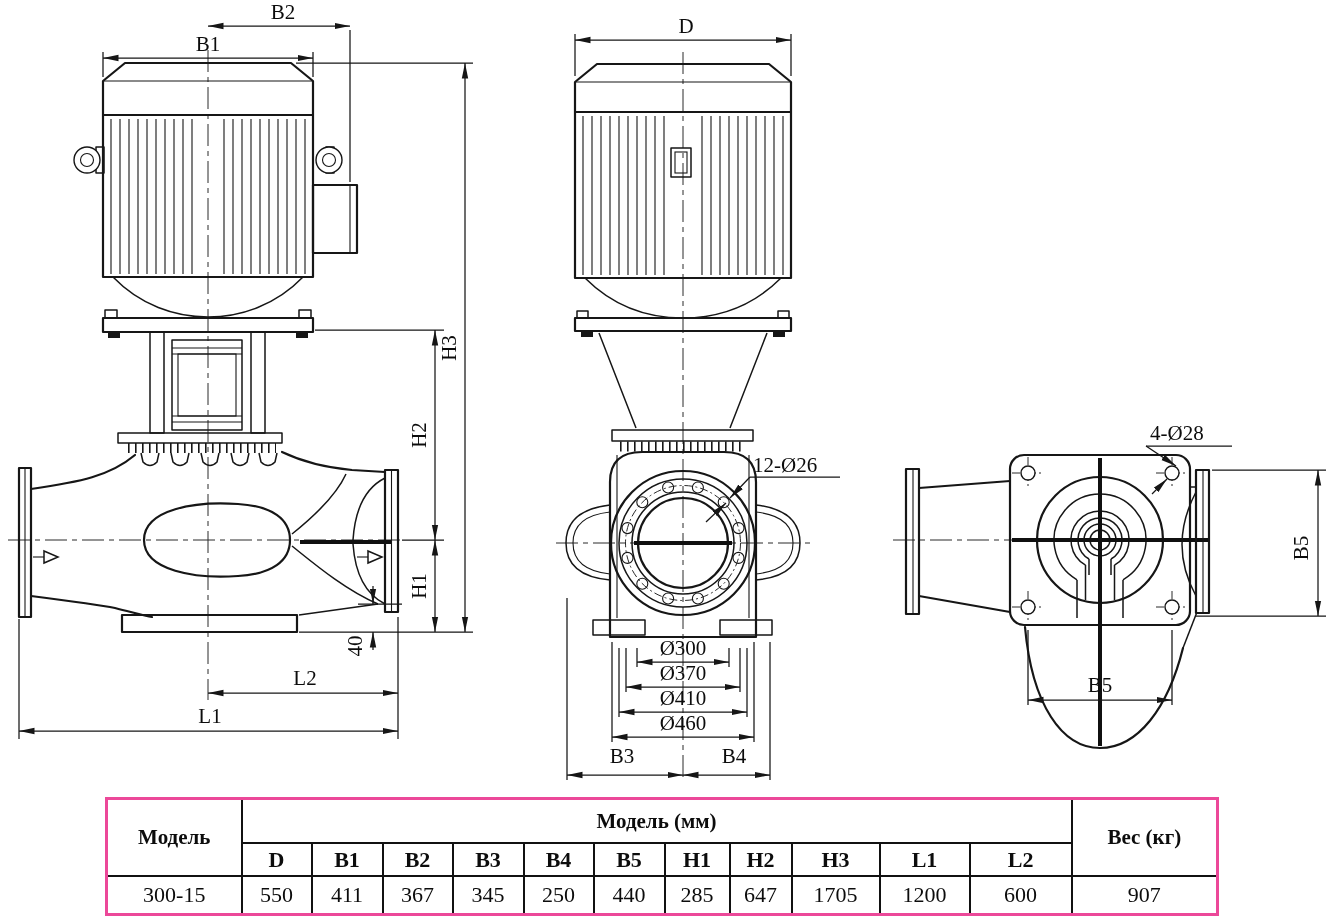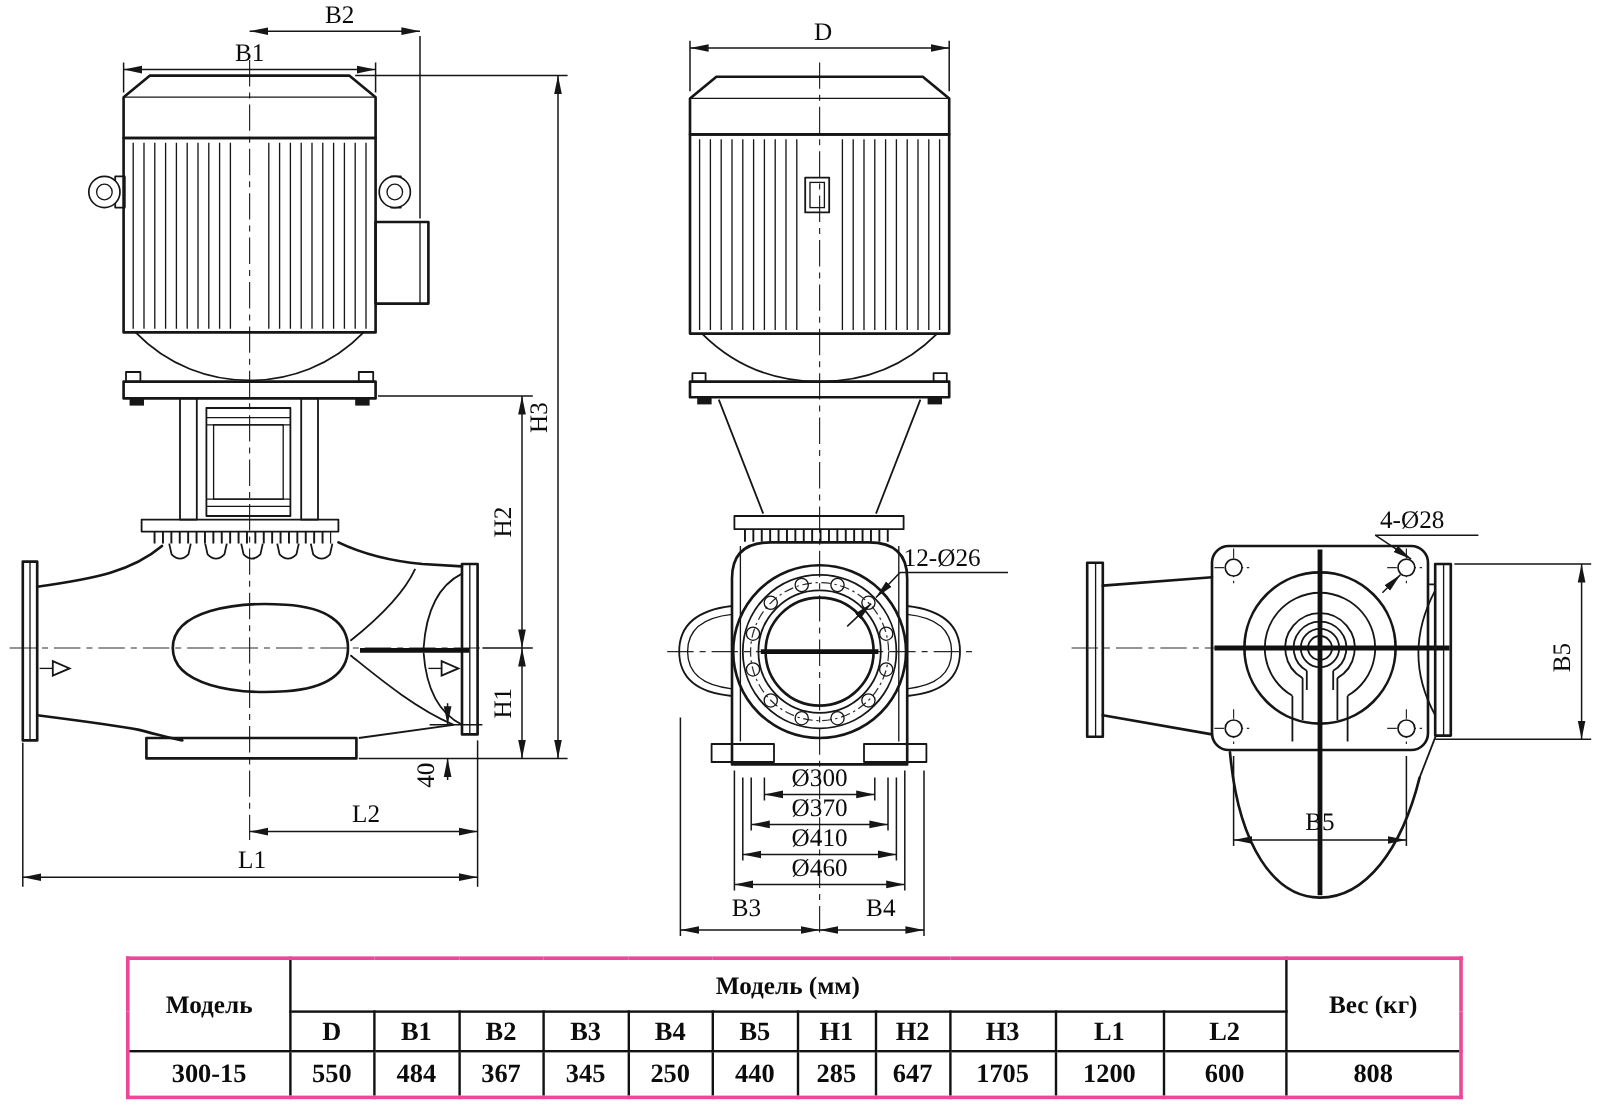--- a/index.html
+++ b/index.html
@@ -16,21 +16,21 @@
   .dim  {fill:none;stroke:#161616;stroke-width:1.25;}
   .comb {stroke:#161616;stroke-width:10;stroke-dasharray:1.6 5.4;}
   .holefill{fill:#fff;stroke:#161616;stroke-width:1.4;}
   .tbl-wrap{position:absolute;left:105px;top:797px;}
   table{border-collapse:collapse;table-layout:fixed;width:1113px;background:#fff;}
   th,td{border:2px solid #111;text-align:center;vertical-align:middle;padding:0;
         font-family:"Liberation Serif",serif;overflow:hidden;white-space:nowrap;}
   table{border:3px solid #ec4899;}
   tr.r1 th{height:42px;font-size:21px;font-weight:bold;}
   tr.r2 th{height:31px;font-size:22px;font-weight:bold;}
-  tr.r3 td{height:36px;font-size:22px;font-weight:bold;}
+  tr.r3 td{height:36px;font-size:22px;font-weight:normal;}
 </style>
 </head>
 <body>
 
 <div id="stage">
 
 <svg width="1331" height="795" viewBox="0 0 1331 795">
   <defs>
     <marker id="arr" viewBox="0 0 16 8" refX="15.5" refY="4" markerWidth="16" markerHeight="8" markerUnits="userSpaceOnUse" orient="auto-start-reverse">
       <path d="M0 0.8 L15.5 4 L0 7.2 Z" fill="#161616"></path>
@@ -324,29 +324,29 @@
       <th>B5</th>
       <th>H1</th>
       <th>H2</th>
       <th>H3</th>
       <th>L1</th>
       <th>L2</th>
     </tr>
     <tr class="r3">
       <td>300-15</td>
       <td>550</td>
-      <td>484</td>
+      <td>411</td>
       <td>367</td>
       <td>345</td>
       <td>250</td>
       <td>440</td>
       <td>285</td>
       <td>647</td>
       <td>1705</td>
       <td>1200</td>
       <td>600</td>
-      <td>808</td>
+      <td>907</td>
     </tr>
   </tbody>
       </table>
 </div>
 
 </div>
 
 </body></html>

